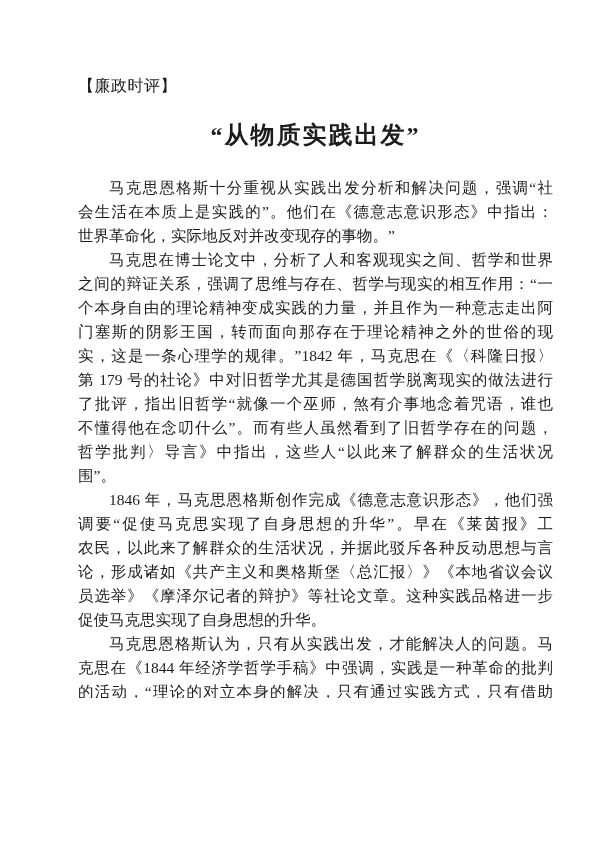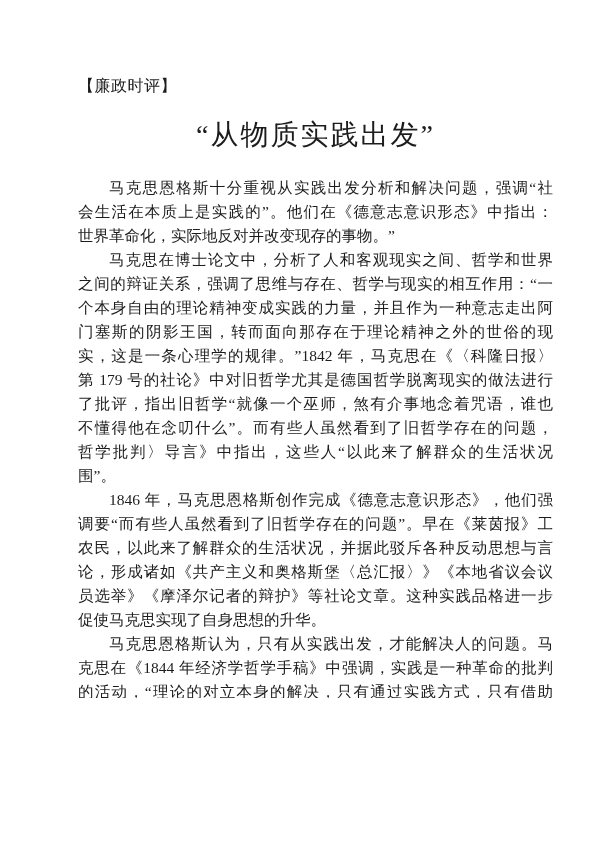--- a/index.html
+++ b/index.html
@@ -18,22 +18,22 @@
     padding: 76px 47px 0 78px;
     overflow: hidden;
   }
   .tag {
     font-size: 16px;
     line-height: 20px;
     letter-spacing: 0.5px;
   }
   .doc-title {
     margin-top: 26px;
-    font-size: 28px;
-    font-weight: normal;
+    font-size: 24px;
+    font-weight: bold;
     line-height: 26px;
     text-align: center;
     letter-spacing: 2px;
   }
   .body-text {
     margin-top: 28px;
   }
   .para {
     margin: 0;
   }
@@ -86,21 +86,21 @@
         <div class="line">门塞斯的阴影王国，转而面向那存在于理论精神之外的世俗的现</div>
         <div class="line">实，这是一条心理学的规律。”1842 年，马克思在《〈科隆日报〉</div>
         <div class="line">第 179 号的社论》中对旧哲学尤其是德国哲学脱离现实的做法进行</div>
         <div class="line">了批评，指出旧哲学“就像一个巫师，煞有介事地念着咒语，谁也</div>
         <div class="line">不懂得他在念叨什么”。而有些人虽然看到了旧哲学存在的问题，</div>
         <div class="line">哲学批判〉导言》中指出，这些人“以此来了解群众的生活状况</div>
         <div class="line final">围”。</div>
       </div>
       <div class="para">
         <div class="line indent">1846 年，马克思恩格斯创作完成《德意志意识形态》，他们强</div>
-        <div class="line">调要“而有些人虽然看到了旧哲学存在的问题”。早在《莱茵报》工</div>
+        <div class="line">调要“促使马克思实现了自身思想的升华”。早在《莱茵报》工</div>
         <div class="line">农民，以此来了解群众的生活状况，并据此驳斥各种反动思想与言</div>
         <div class="line">论，形成诸如《共产主义和奥格斯堡〈总汇报〉》《本地省议会议</div>
         <div class="line">员选举》《摩泽尔记者的辩护》等社论文章。这种实践品格进一步</div>
         <div class="line final">促使马克思实现了自身思想的升华。</div>
       </div>
       <div class="para">
         <div class="line indent">马克思恩格斯认为，只有从实践出发，才能解决人的问题。马</div>
         <div class="line">克思在《1844 年经济学哲学手稿》中强调，实践是一种革命的批判</div>
         <div class="line">的活动，“理论的对立本身的解决，只有通过实践方式，只有借助</div>
       </div>

